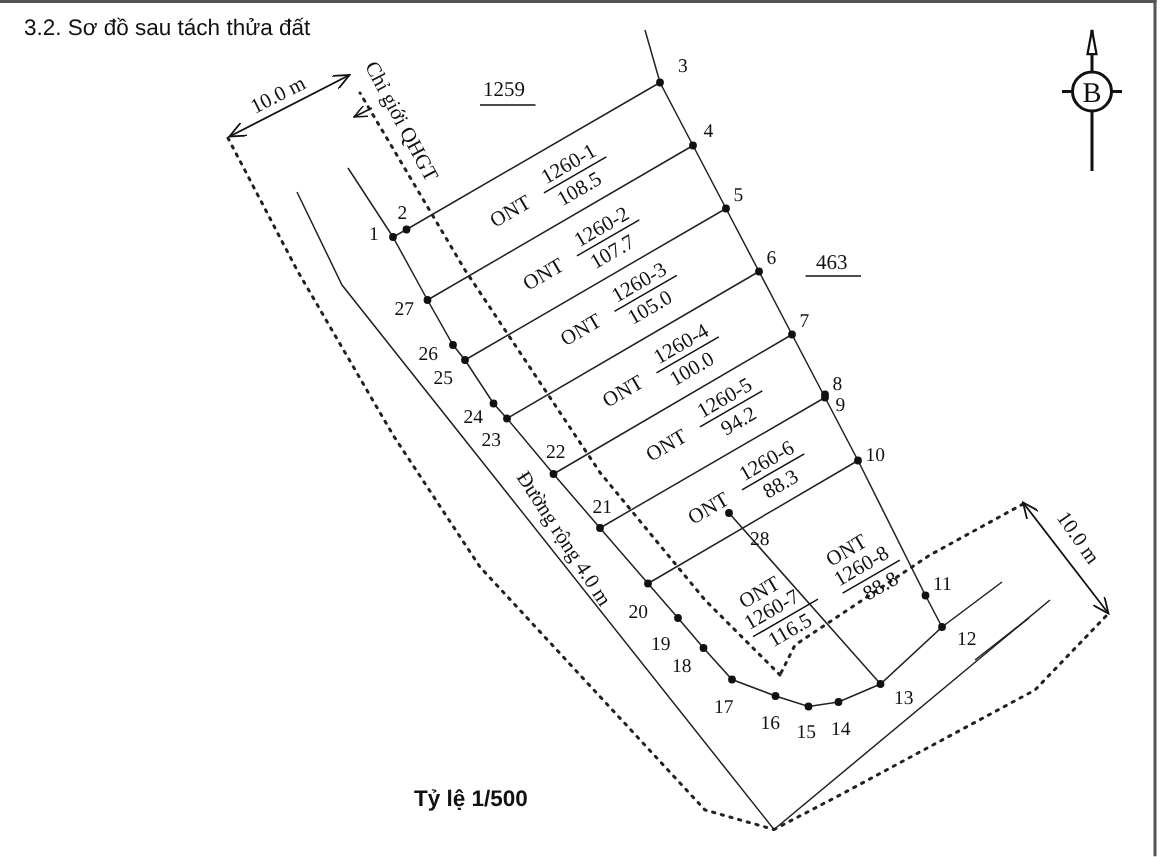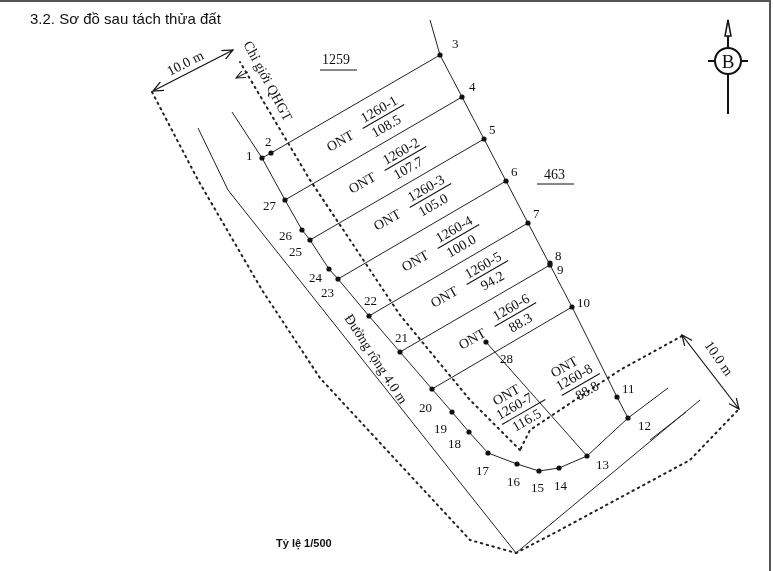--- a/index.html
+++ b/index.html
@@ -1,19 +1,19 @@
 <!DOCTYPE html>
 <html><head>
 <meta charset="utf-8">
 <style>
   html, body { margin:0; padding:0; background:#fff; }
   body { width:773px; height:571px; position:relative; overflow:hidden; }
   .frame { position:absolute; left:0; top:0; width:771px; height:571px; border-top:2px solid #555; border-right:2px solid #555; box-sizing:border-box; }
-  .heading { position:absolute; left:16px; top:10px; font-family:"Liberation Sans", sans-serif; font-size:15px; color:#111;margin-left:14px; }
-  .scale { position:absolute; left:276px; top:537px; font-family:"Liberation Sans", sans-serif; font-size:11px; font-weight:bold; color:#111; }
+  .heading { position:absolute; left:16px; top:10px; font-family:"Liberation Sans", sans-serif; font-size:15px; color:#111; }
+  .scale { position:absolute; left:276px; top:524px; font-family:"Liberation Sans", sans-serif; font-size:15px; font-weight:bold; color:#111; }
   svg { position:absolute; left:0; top:0; }
   svg text { font-family:"Liberation Serif", serif; fill:#111; }
   .pt { font-size:13px; }
   .lbl { font-size:14px; }
 </style>
 </head>
 <body>
 
 <div class="frame"></div>
 <div class="heading">3.2. Sơ đồ sau tách thửa đất</div>

